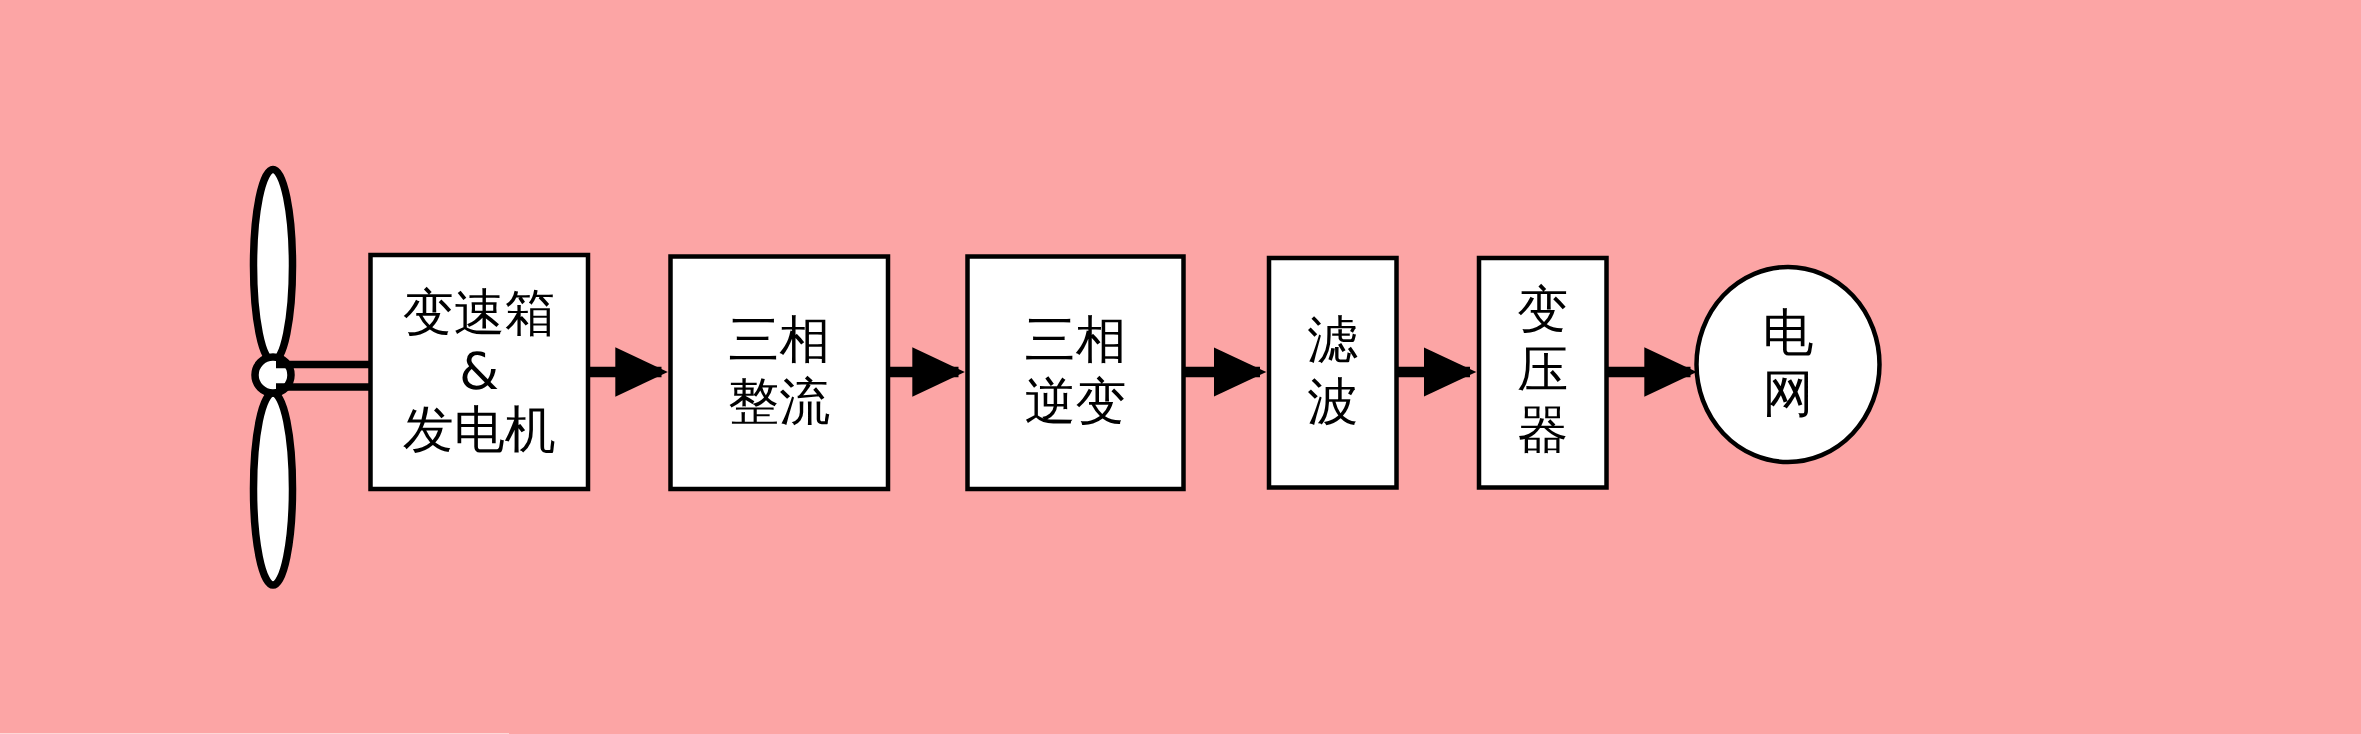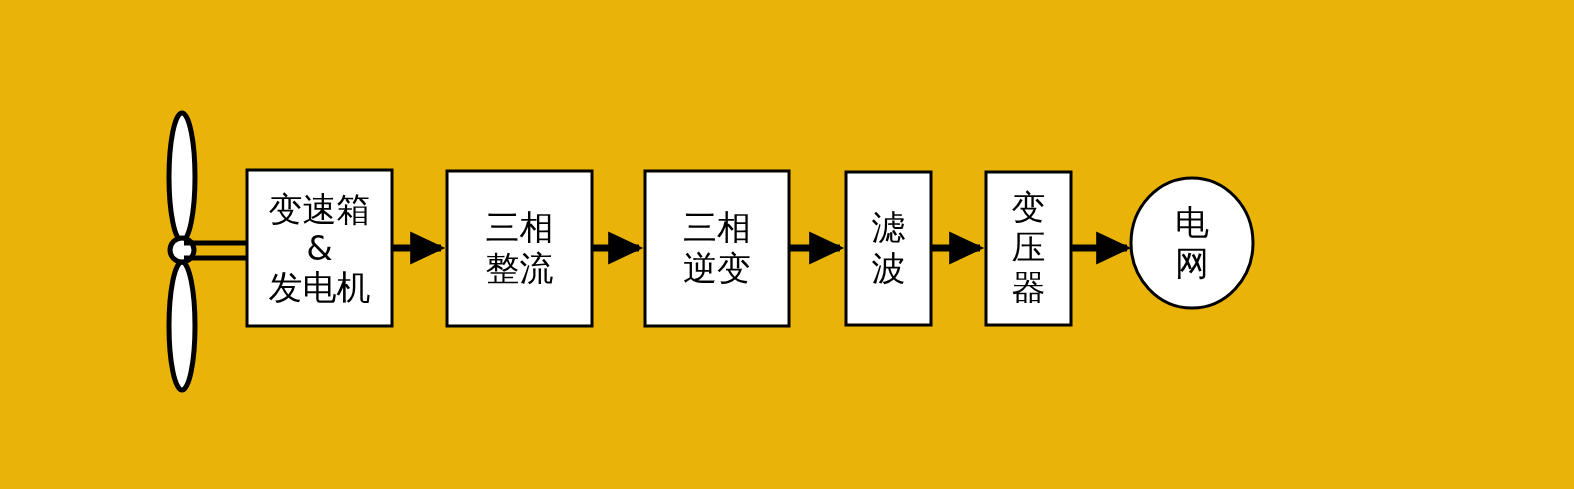--- a/index.html
+++ b/index.html
@@ -10,21 +10,21 @@
   body {
     width: 1574px;
     height: 489px;
     overflow: hidden;
     font-family: "Liberation Sans", sans-serif;
   }
   #diagram-root {
     position: relative;
     width: 1574px;
     height: 489px;
-    background: #eab308;
+    background: #fca5a5;
   }
   svg#flow-svg {
     display: block;
     width: 1574px;
     height: 489px;
   }
   .block-rect {
     fill: #ffffff;
   }
   .block-label {

